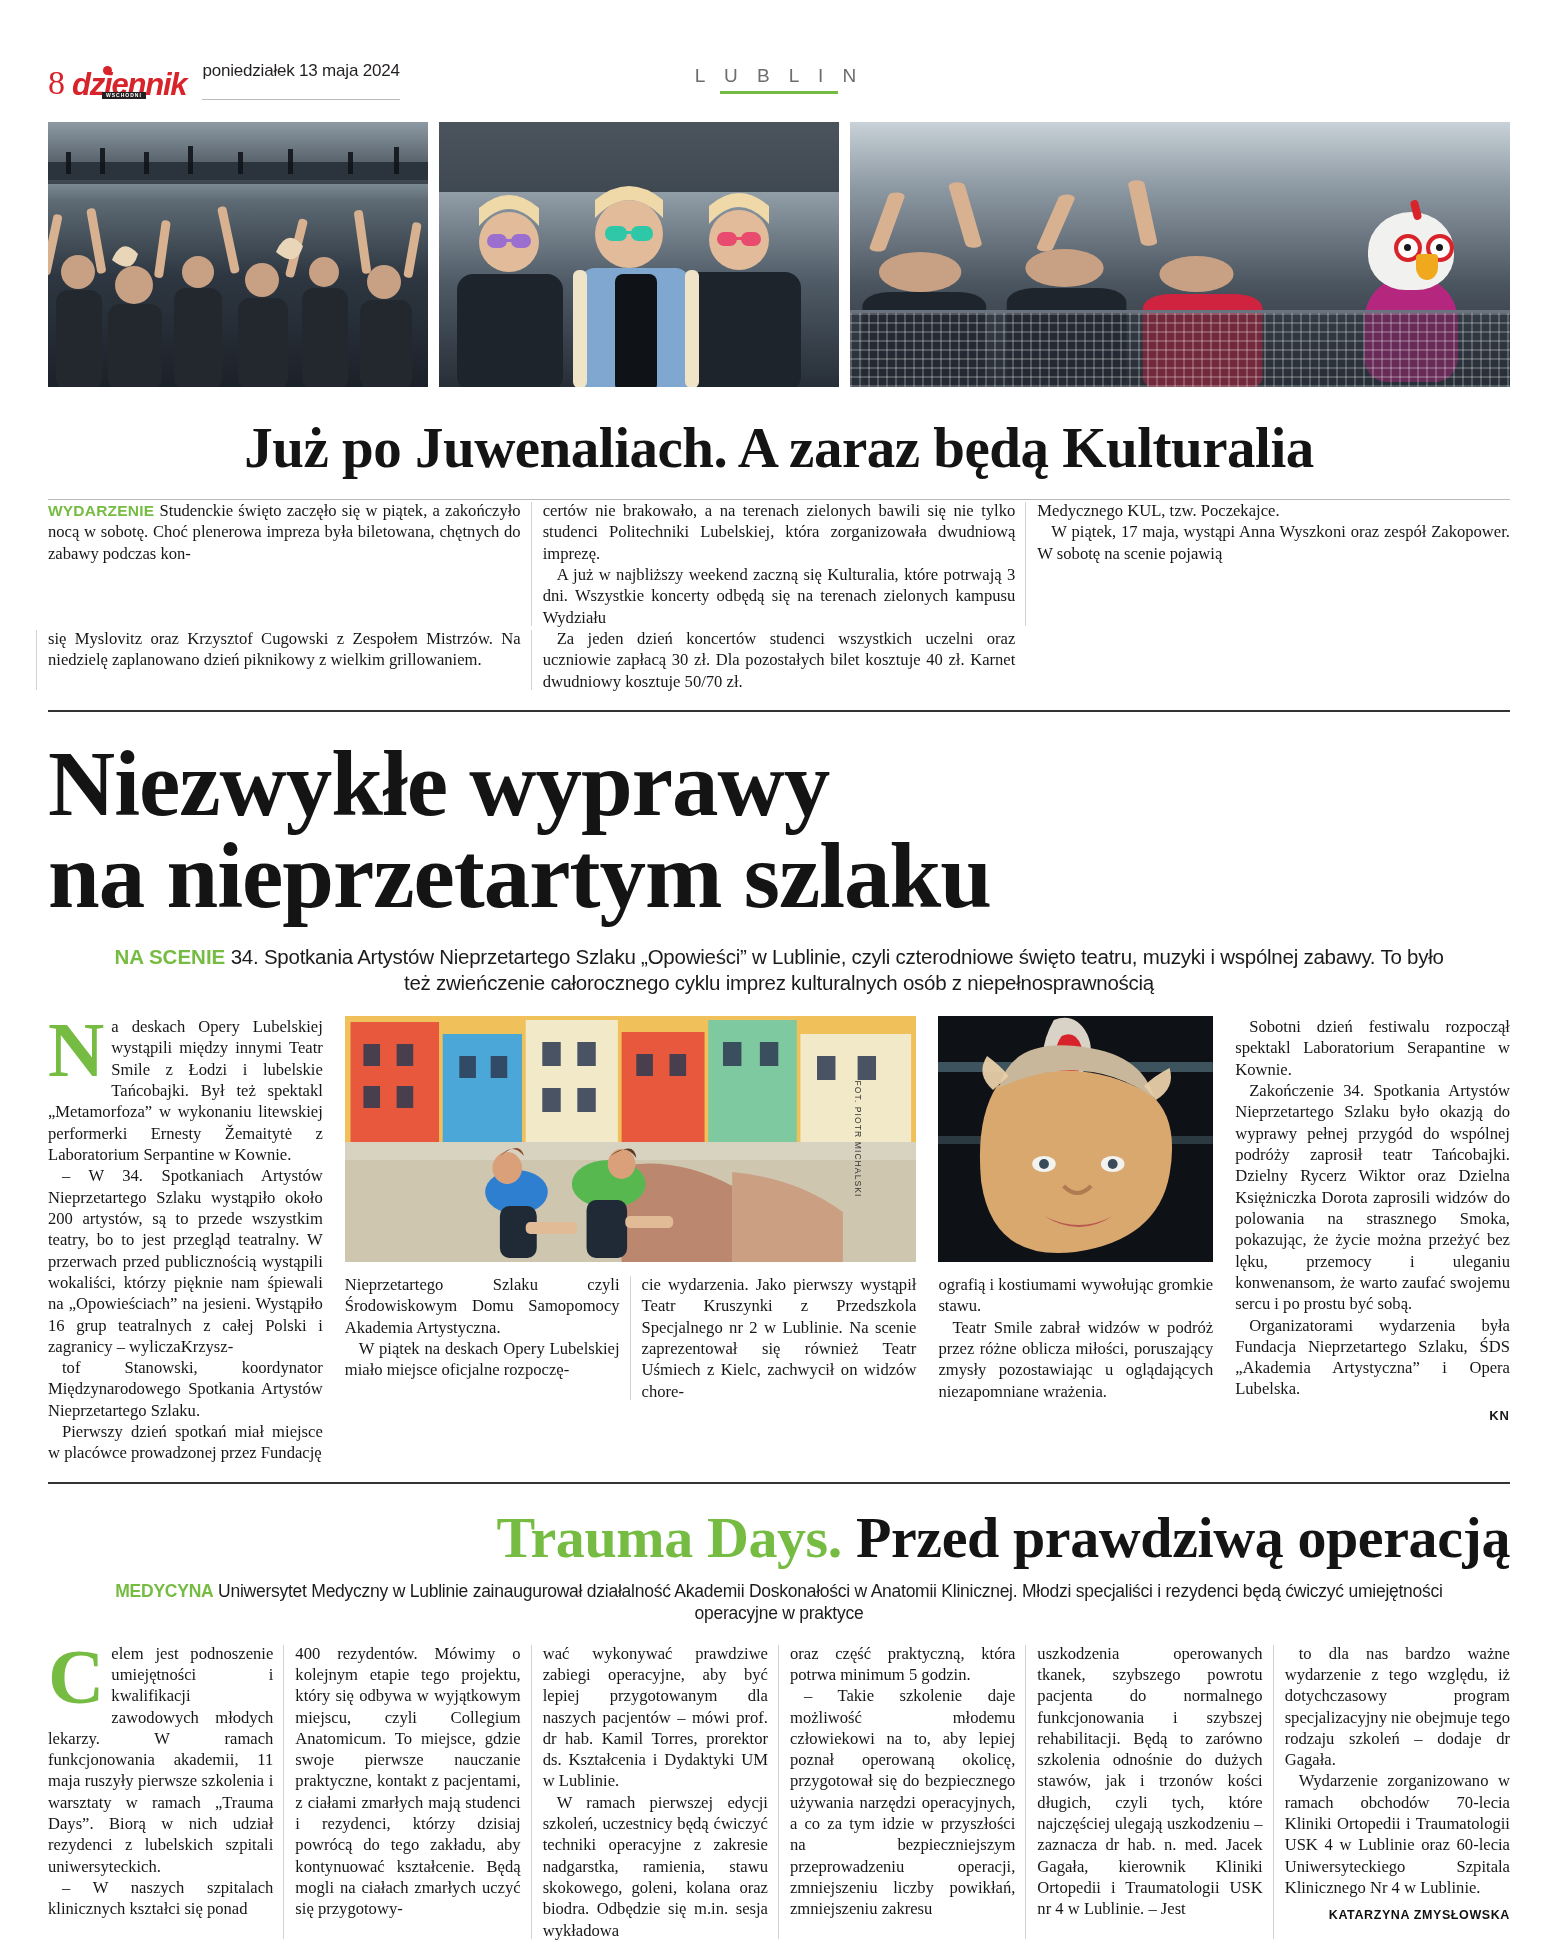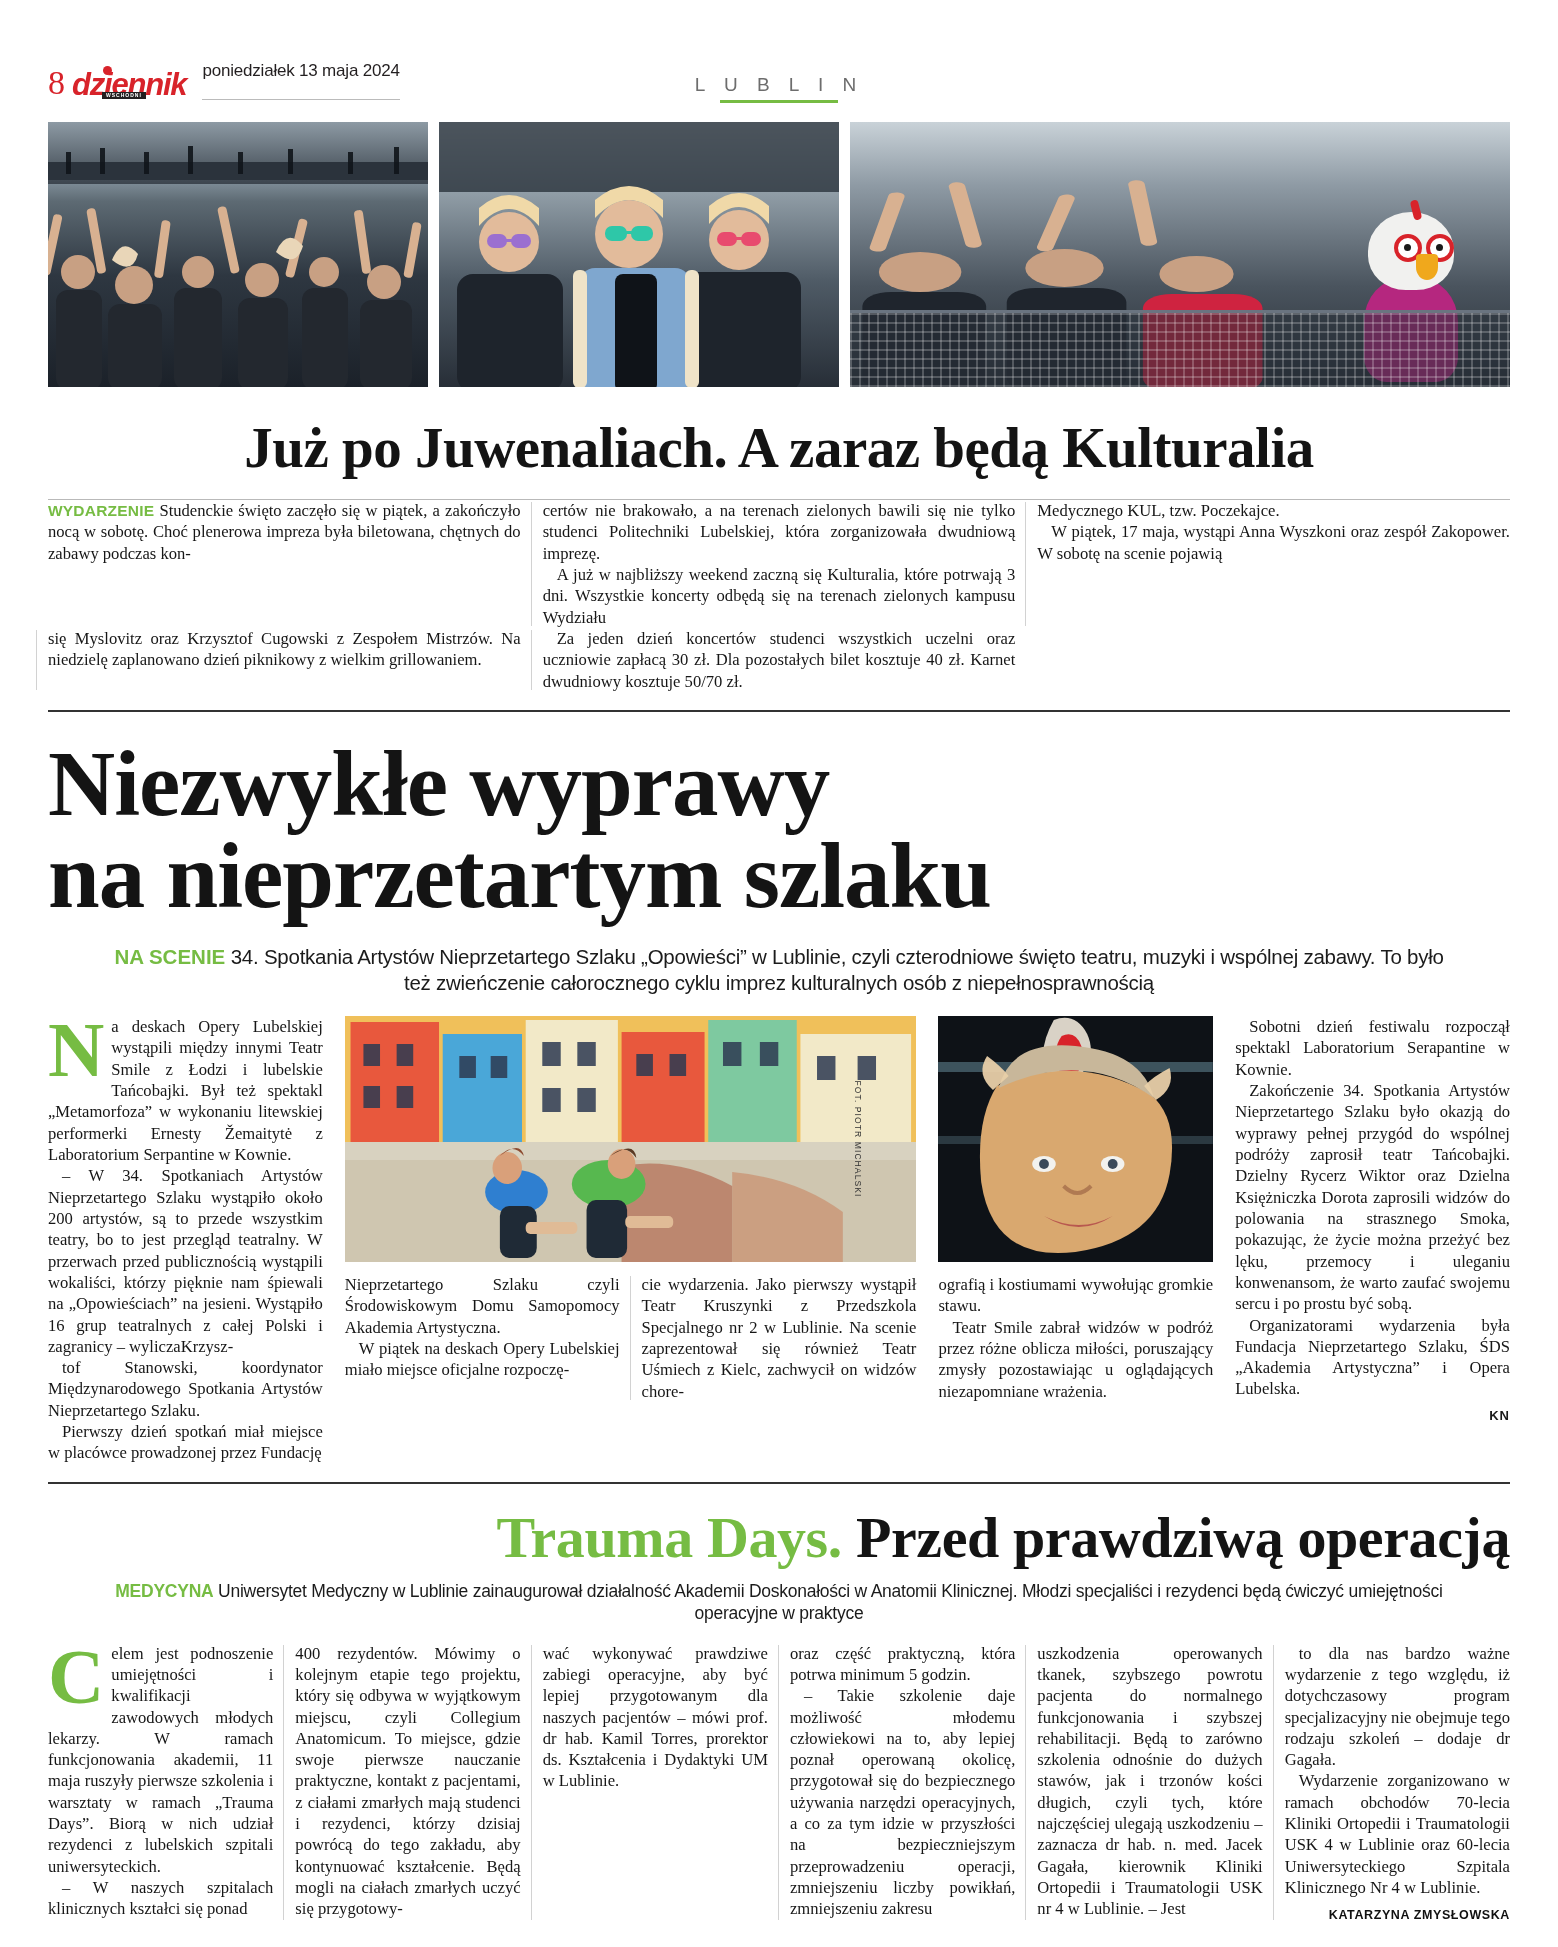--- a/index.html
+++ b/index.html
@@ -52,21 +52,21 @@
     font-size:17px;color:#231f20;
     margin-left:16px;
     padding-bottom:18px;
     border-bottom:1.5px solid #bbb;
     line-height:1.1;
     letter-spacing:-0.2px;
   }
   .section-name{
     position:absolute;
     left:0;right:0;
-    bottom:4px;
+    bottom:13px;
     text-align:center;
     font-family:"Liberation Sans", sans-serif;
     font-size:19px;letter-spacing:7px;color:#6d6d6d;
     line-height:1.1;
     pointer-events:none;
   }
   .section-rule{
     position:absolute;
     left:50%;transform:translateX(-50%);
     bottom:-7px;
@@ -538,20 +538,21 @@
   <div class="cols5" style="grid-template-columns:repeat(6,1fr);margin-top:18px">
     <div class="col">
       <p class="body-txt dropcap">Celem jest podnoszenie umiejętności i kwalifikacji zawodowych młodych lekarzy. W ramach funkcjonowania akademii, 11 maja ruszyły pierwsze szkolenia i warsztaty w ramach „Trauma Days”. Biorą w nich udział rezydenci z lubelskich szpitali uniwersyteckich.</p>
       <p class="body-txt">– W naszych szpitalach klinicznych kształci się ponad</p>
     </div>
     <div class="col">
       <p class="body-txt">400 rezydentów. Mówimy o kolejnym etapie tego projektu, który się odbywa w wyjątkowym miejscu, czyli Collegium Anatomicum. To miejsce, gdzie swoje pierwsze nauczanie praktyczne, kontakt z pacjentami, z ciałami zmarłych mają studenci i rezydenci, którzy dzisiaj powrócą do tego zakładu, aby kontynuować kształcenie. Będą mogli na ciałach zmarłych uczyć się przygotowy-</p>
     </div>
     <div class="col">
       <p class="body-txt">wać wykonywać prawdziwe zabiegi operacyjne, aby być lepiej przygotowanym dla naszych pacjentów – mówi prof. dr hab. Kamil Torres, prorektor ds. Kształcenia i Dydaktyki UM w Lublinie.</p>
+      <p class="body-txt">W ramach pierwszej edycji szkoleń, uczestnicy będą ćwiczyć techniki operacyjne z zakresie nadgarstka, ramienia, stawu skokowego, goleni, kolana oraz biodra. Odbędzie się m.in. sesja wykładowa</p>
     </div>
     <div class="col">
       <p class="body-txt">oraz część praktyczną, która potrwa minimum 5 godzin.</p>
       <p class="body-txt">– Takie szkolenie daje możliwość młodemu człowiekowi na to, aby lepiej poznał operowaną okolicę, przygotował się do bezpiecznego używania narzędzi operacyjnych, a co za tym idzie w przyszłości na bezpieczniejszym przeprowadzeniu operacji, zmniejszeniu liczby powikłań, zmniejszeniu zakresu</p>
     </div>
     <div class="col">
       <p class="body-txt">uszkodzenia operowanych tkanek, szybszego powrotu pacjenta do normalnego funkcjonowania i szybszej rehabilitacji. Będą to zarówno szkolenia odnośnie do dużych stawów, jak i trzonów kości długich, czyli tych, które najczęściej ulegają uszkodzeniu – zaznacza dr hab. n. med. Jacek Gagała, kierownik Kliniki Ortopedii i Traumatologii USK nr 4 w Lublinie. – Jest</p>
     </div>
     <div class="col">
       <p class="body-txt" style="text-indent:14px">to dla nas bardzo ważne wydarzenie z tego względu, iż dotychczasowy program specjalizacyjny nie obejmuje tego rodzaju szkoleń – dodaje dr Gagała.</p>

